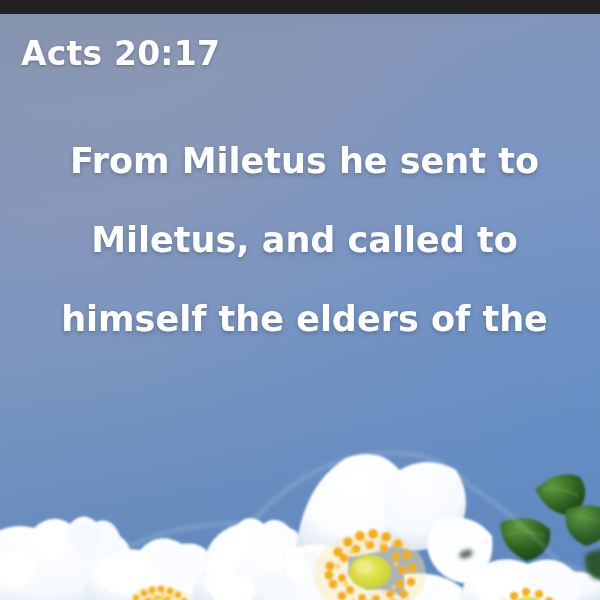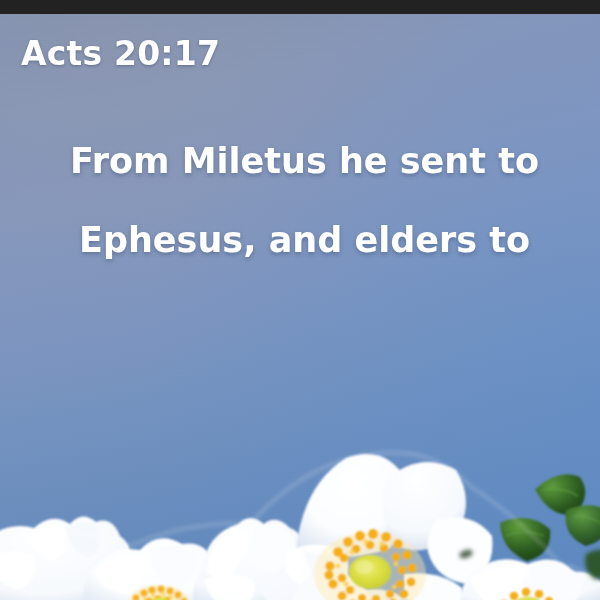--- a/index.html
+++ b/index.html
@@ -104,21 +104,22 @@
 
   <div class="sky-base"></div>
   <div class="sky-warm"></div>
   <div class="sky-rightglow"></div>
   <div class="sky-grain"></div>
 
   <div class="reference">Acts 20:17</div>
 
   <div class="verse">
     <span class="vline">From Miletus he sent to</span>
-    <span class="vline">Ephesus, and elders to</span>
+    <span class="vline">Miletus, and called to</span>
+    <span class="vline">himself the elders of the</span>
   </div>
 
   <div class="flowers">
     <svg viewBox="0 0 600 190" xmlns="http://www.w3.org/2000/svg">
       <defs>
         <radialGradient id="petalShade" cx="50%" cy="30%" r="75%">
           <stop offset="0%" stop-color="#ffffff"></stop>
           <stop offset="62%" stop-color="#fbfdff"></stop>
           <stop offset="100%" stop-color="#dde6f1"></stop>
         </radialGradient>

